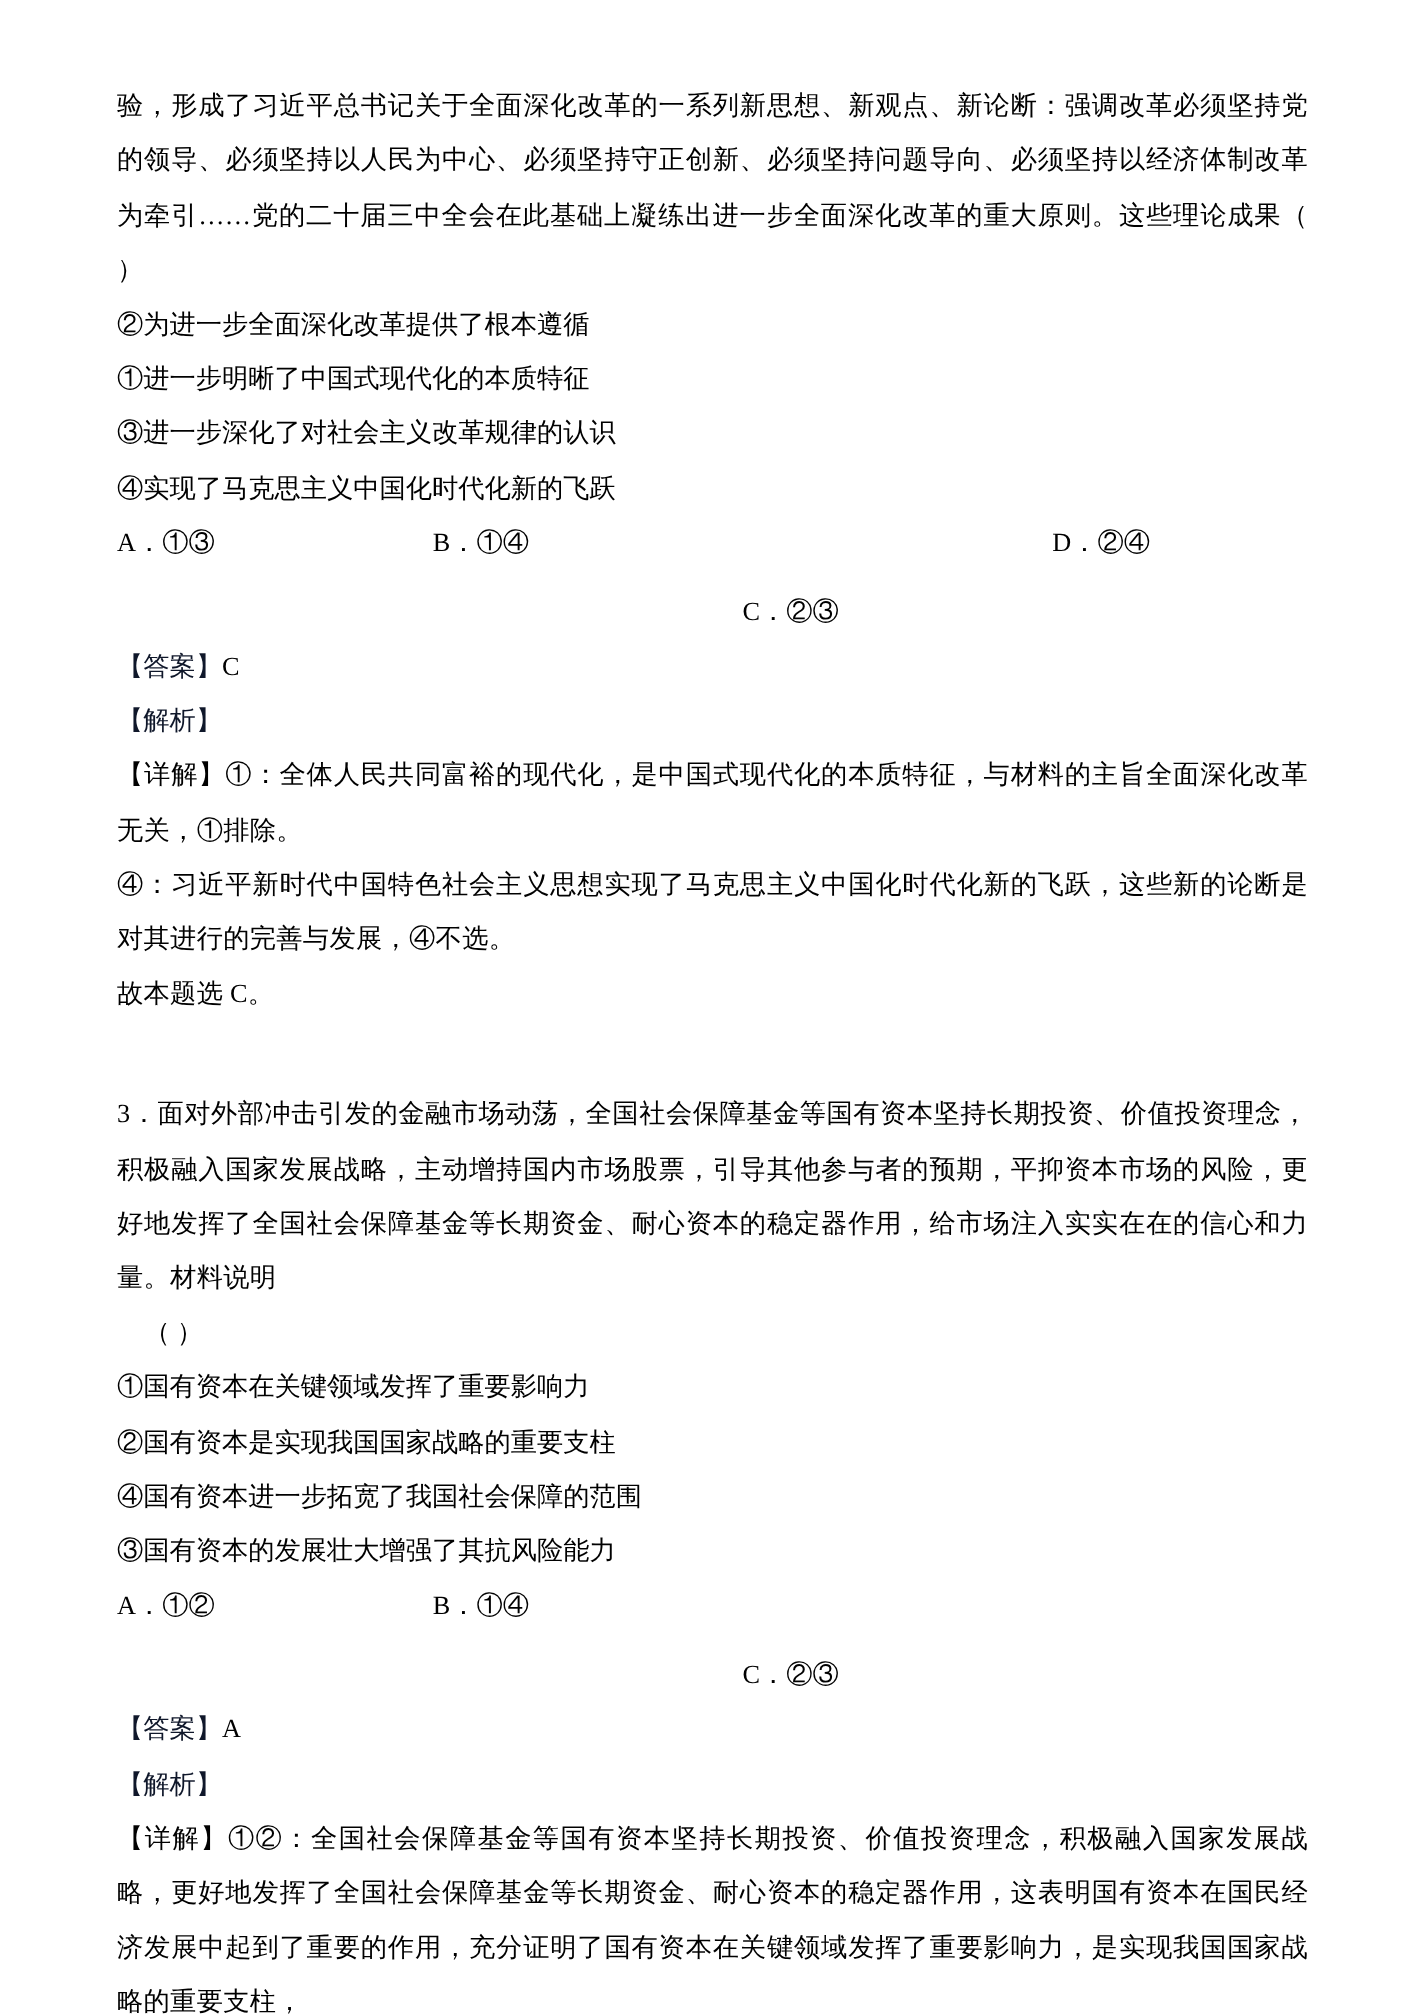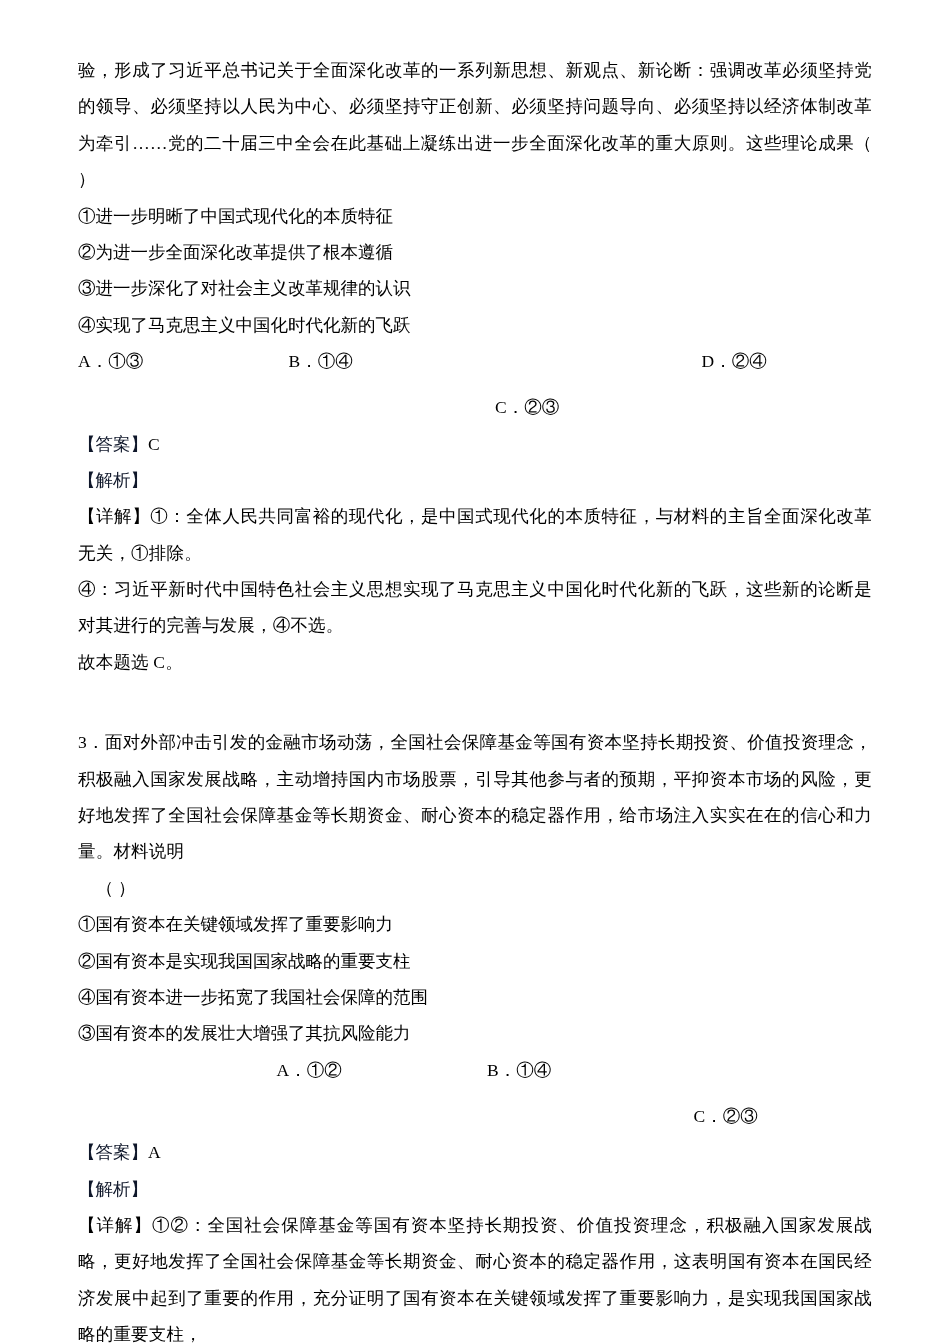--- a/index.html
+++ b/index.html
@@ -31,21 +31,20 @@
   .opt-line {
     font-size: 17.5px;
     line-height: 2.08;
     margin: 0;
   }
   .choices {
     display: flex;
     font-size: 17.5px;
     line-height: 2.08;
     margin: 0;
-    justify-content: flex-end;
   }
   .choices .ch {
     width: 25%;
     box-sizing: border-box;
   }
   .choices .ch.c2 { padding-left: 12px; }
   .choices .ch.c3 { padding-left: 20px; margin-top: 46px; }
   .choices .ch.c4 { padding-left: 28px; }
   .tag {
     color: #0f172a;
@@ -68,22 +67,22 @@
     padding-left: 18px;
   }
 </style>
 </head>
 <body>
 
 <div class="page">
 
   <p class="para">验，形成了习近平总书记关于全面深化改革的一系列新思想、新观点、新论断：强调改革必须坚持党的领导、必须坚持以人民为中心、必须坚持守正创新、必须坚持问题导向、必须坚持以经济体制改革为牵引……党的二十届三中全会在此基础上凝练出进一步全面深化改革的重大原则。这些理论成果（    ）</p>
 
+  <p class="opt-line">②为进一步全面深化改革提供了根本遵循</p>
   <p class="opt-line">①进一步明晰了中国式现代化的本质特征</p>
-  <p class="opt-line">②为进一步全面深化改革提供了根本遵循</p>
   <p class="opt-line">③进一步深化了对社会主义改革规律的认识</p>
   <p class="opt-line">④实现了马克思主义中国化时代化新的飞跃</p>
 
   <div class="choices">
     <span class="ch c1">A．①③</span>
     <span class="ch c2">B．①④</span>
     <span class="ch c3">C．②③</span>
     <span class="ch c4">D．②④</span>
   </div>
 

